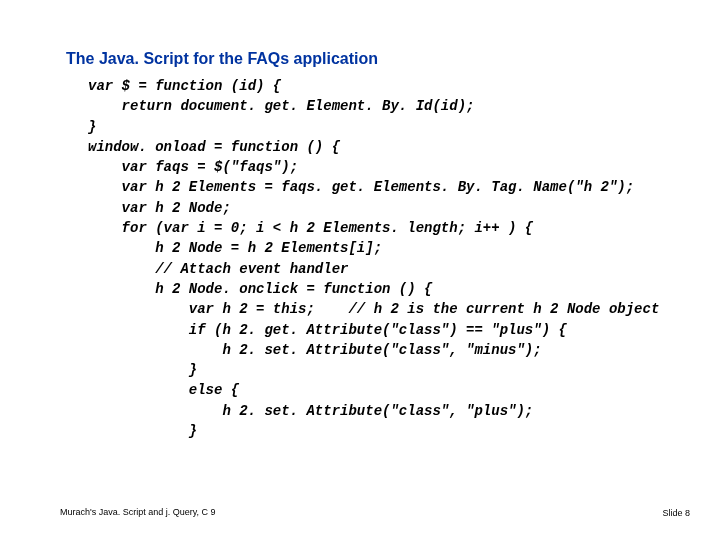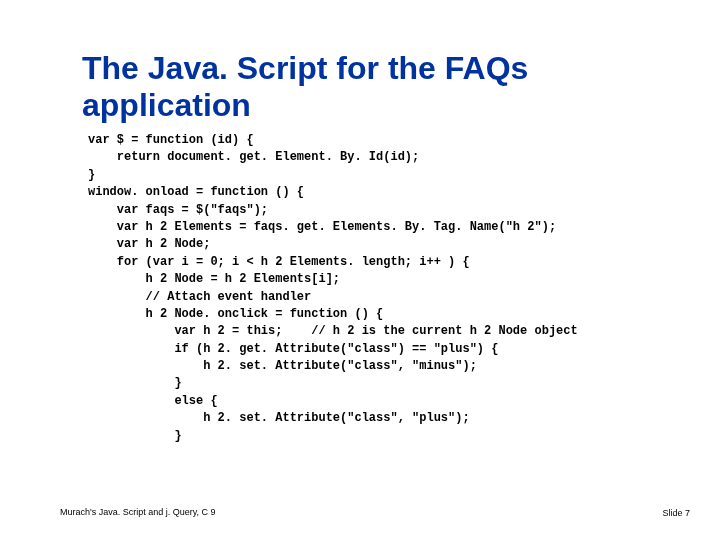--- a/index.html
+++ b/index.html
@@ -11,33 +11,34 @@
       position: relative;
       overflow: hidden;
     }
     .slide {
       padding: 50px 60px 0 60px;
       height: 100%;
       position: relative;
     }
     .title {
       color: #0033a0;
-      font-size: 32px;
+      font-size: 16px;
       font-weight: bold;
       margin-bottom: 8px;
-      margin-left: 22px;
+      margin-left: 6px;
     }
     .code-block {
       font-family: "Courier New", Courier, monospace;
-      font-size: 12px;
+      font-size: 14px;
       font-weight: bold;
       line-height: 1.45;
       white-space: pre;
       color: #000;
       margin-left: 28px;
+      font-style: italic;
     }
     .footer {
       position: absolute;
       left: 60px;
       right: 30px;
       bottom: 22px;
       display: flex;
       justify-content: space-between;
       align-items: flex-end;
       font-size: 9px;
@@ -70,15 +71,15 @@
         h 2 Node. onclick = function () {
             var h 2 = this;    // h 2 is the current h 2 Node object
             if (h 2. get. Attribute("class") == "plus") {
                 h 2. set. Attribute("class", "minus");
             }
             else {
                 h 2. set. Attribute("class", "plus");
             }</pre>
   <div class="footer">
     <div class="footer-left">Murach's Java. Script and j. Query, C 9</div>
-    <div class="footer-right">Slide 7</div>
+    <div class="footer-right">Slide 8</div>
   </div>
 </div>
 
 </body></html>

